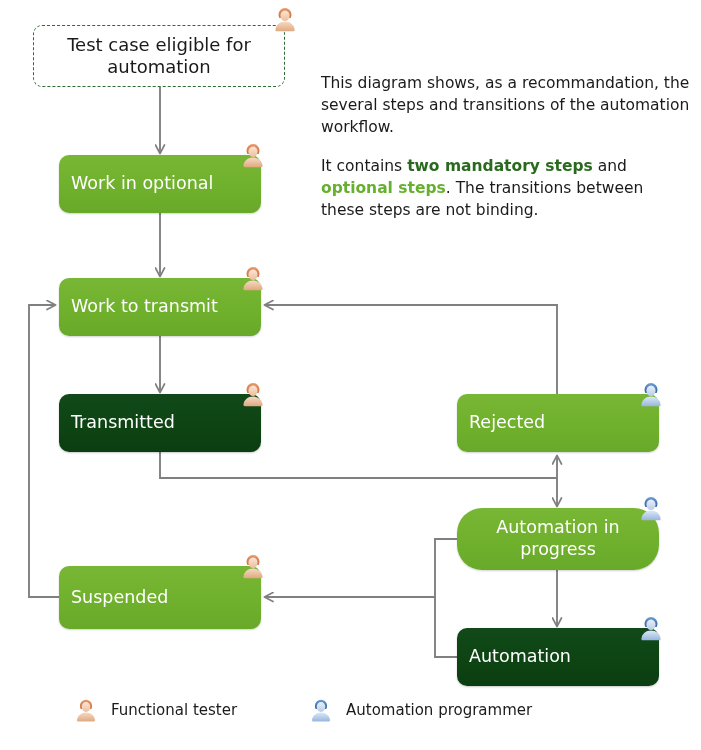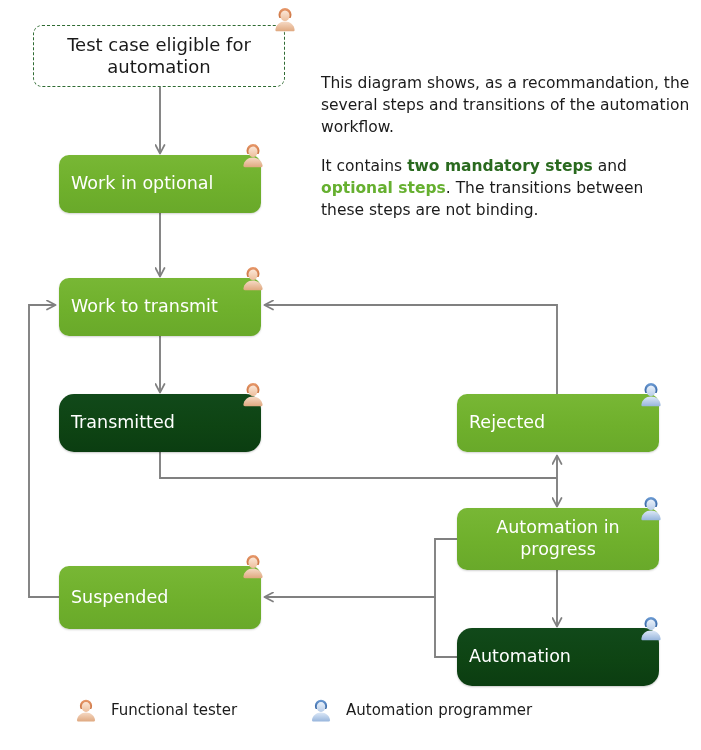--- a/index.html
+++ b/index.html
@@ -26,21 +26,20 @@
     padding:4px 12px;
     z-index:3;
   }
   .node.optional{
     background:linear-gradient(180deg,#78b735 0%,#6fb02c 55%,#69a92a 100%);
     box-shadow:0 1px 2px rgba(0,0,0,.18);
   }
   .node.mandatory{
     background:linear-gradient(180deg,#11491a 0%,#0e4413 55%,#0b3d11 100%);
     box-shadow:0 1px 2px rgba(0,0,0,.22);
-    border-radius:15px;
   }
   .node.start{
     background:#ffffff;
     color:#1a1a1a;
     border:1.6px dashed #2f6b32;
     border-radius:9px;
     box-shadow:none;
     font-size:18px;
   }
 
@@ -123,21 +122,21 @@
   </div>
 
   <div class="node mandatory" style="left:59px;top:394px;width:202px;height:58px;">
     <span>Transmitted</span>
   </div>
 
   <div class="node optional" style="left:457px;top:394px;width:202px;height:58px;">
     <span>Rejected</span>
   </div>
 
-  <div class="node optional" style="left:457px;top:508px;width:202px;height:62px;">
+  <div class="node optional" style="left:457px;top:508px;width:202px;height:62px;border-radius:25px;">
     <span>Automation in progress</span>
   </div>
 
   <div class="node optional" style="left:59px;top:566px;width:202px;height:63px;">
     <span>Suspended</span>
   </div>
 
   <div class="node mandatory" style="left:457px;top:628px;width:202px;height:58px;">
     <span>Automation</span>
   </div>

